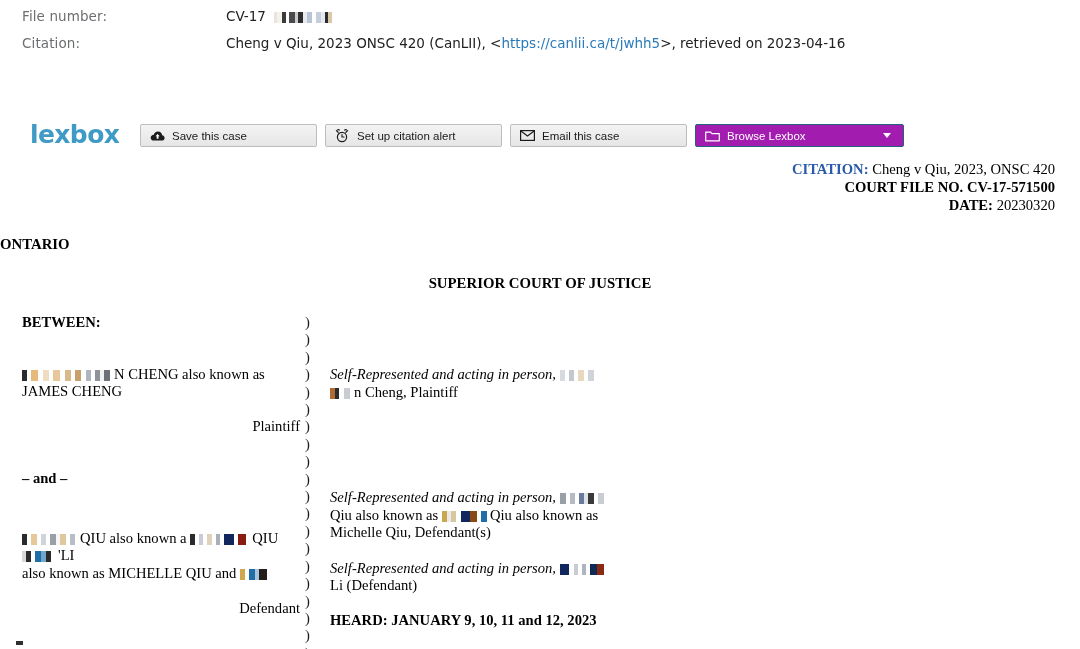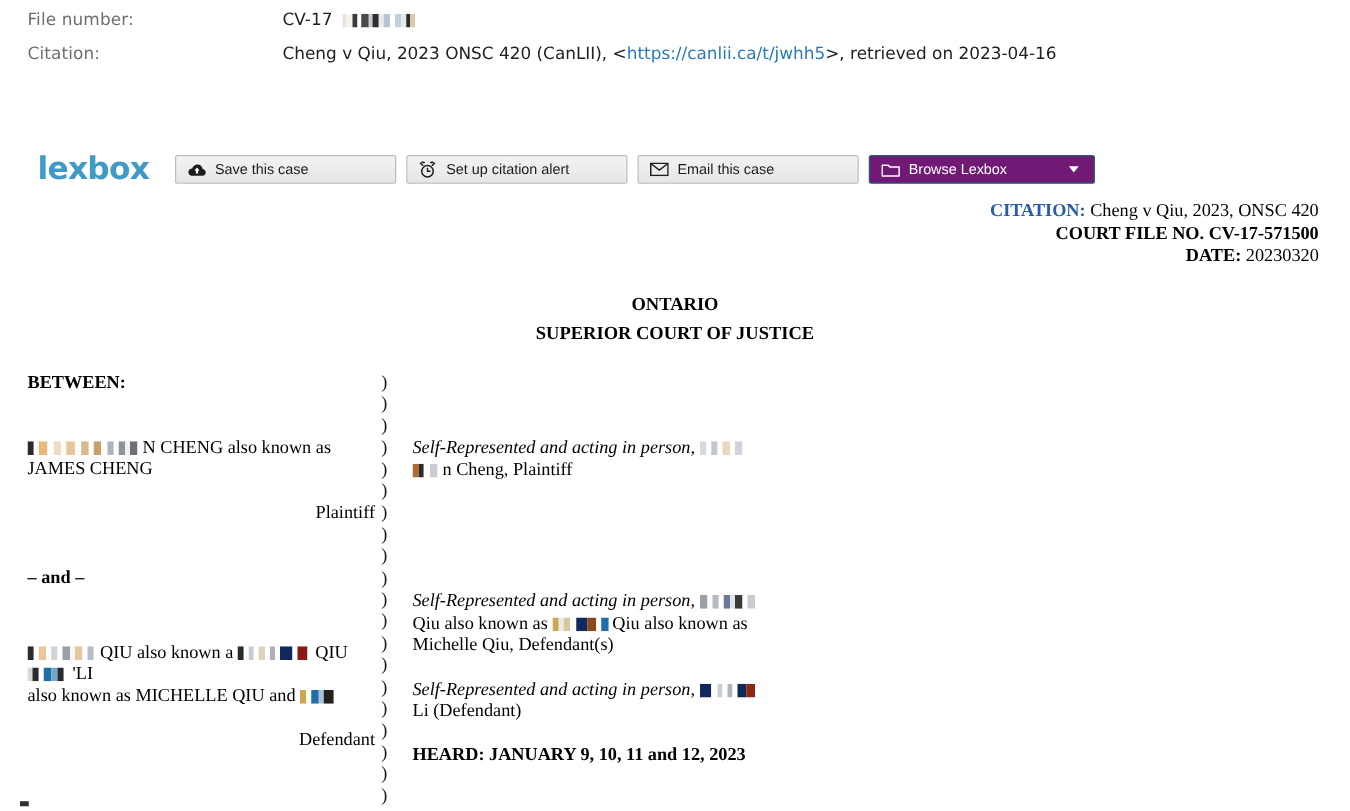--- a/index.html
+++ b/index.html
@@ -105,22 +105,22 @@
     margin-right: 7px;
     flex: 0 0 auto;
     display: flex;
     align-items: center;
     justify-content: center;
   }
   #btn-save    { left: 140px; width: 177px; }
   #btn-alert   { left: 325px; width: 177px; }
   #btn-email   { left: 510px; width: 177px; }
   #btn-browse  {
-    left: 695px; width: 181px;
-    background: #701a75;
+    left: 695px; width: 209px;
+    background: #a21caf;
     border: 1px solid #23617e;
     color: #ffffff;
     padding-right: 4px;
   }
   #btn-browse .caret {
     margin-left: auto;
     width: 0; height: 0;
     border-left: 4px solid transparent;
     border-right: 4px solid transparent;
     border-top: 5px solid #ffffff;
@@ -143,29 +143,29 @@
     line-height: 18px;
   }
   .cite-head div { white-space: nowrap; }
   .cite-key {
     font-weight: bold;
     color: #2b5ba8;
   }
   .bold { font-weight: bold; }
 
   .court-name {
+    text-align: left;
+    font-weight: bold;
+    margin-top: 22px;
+    font-size: 14.8px;
+  }
+  .court-div {
     text-align: center;
     font-weight: bold;
     margin-top: 22px;
-    font-size: 14.8px;
-  }
-  .court-div {
-    text-align: center;
-    font-weight: bold;
-    margin-top: 6px;
     font-size: 14.8px;
   }
 
   
   .parties {
     position: relative;
     margin-top: 22px;
     height: 360px;
   }
   .col-left {

